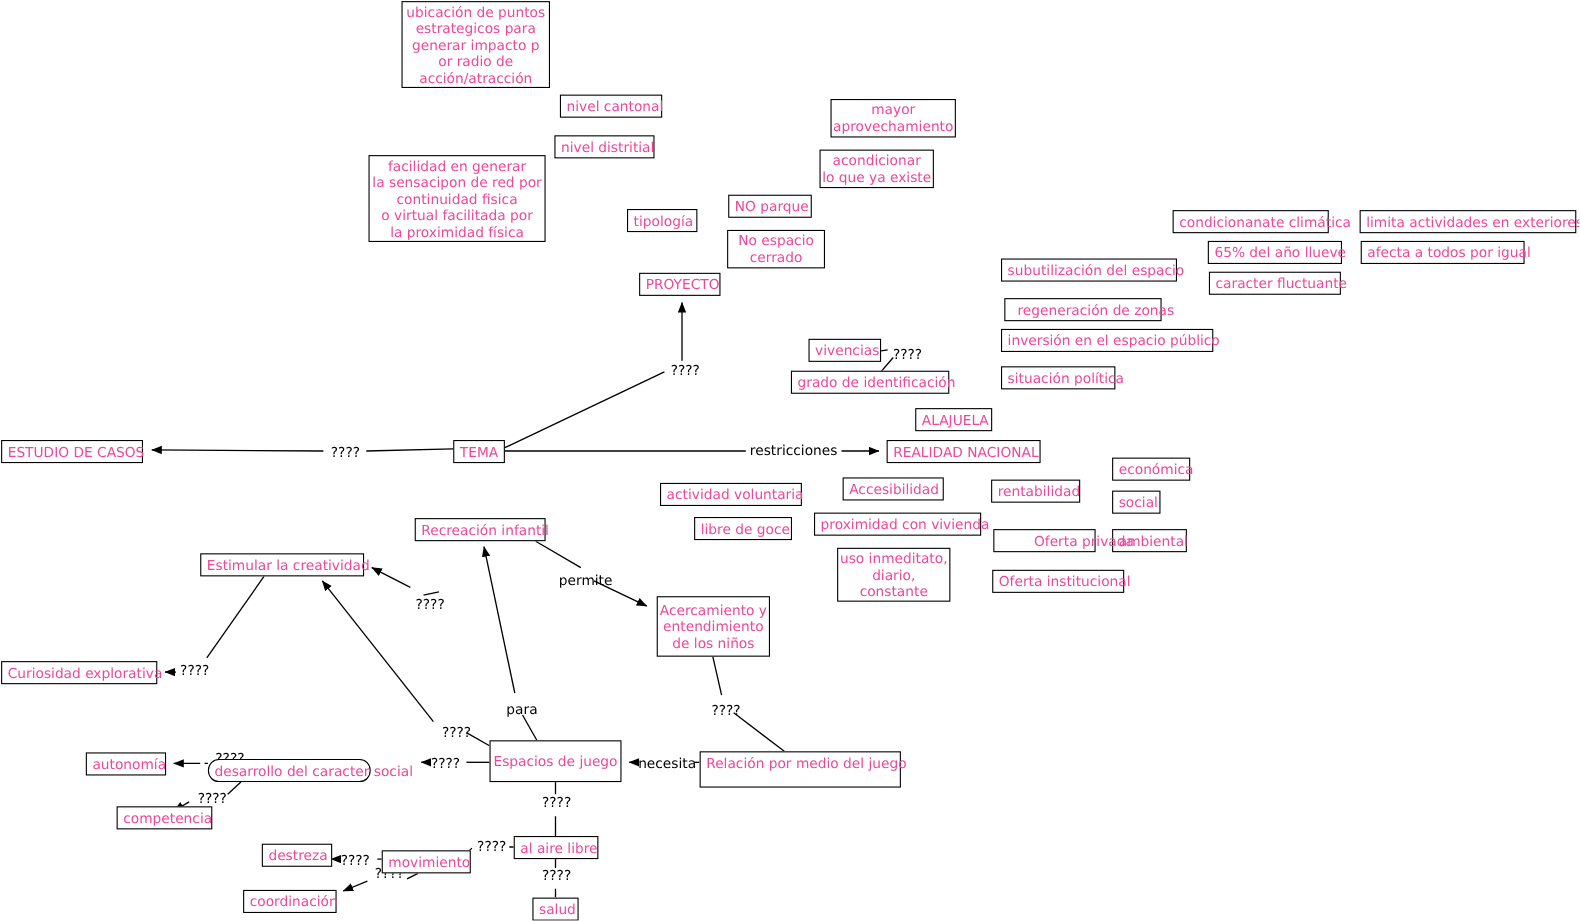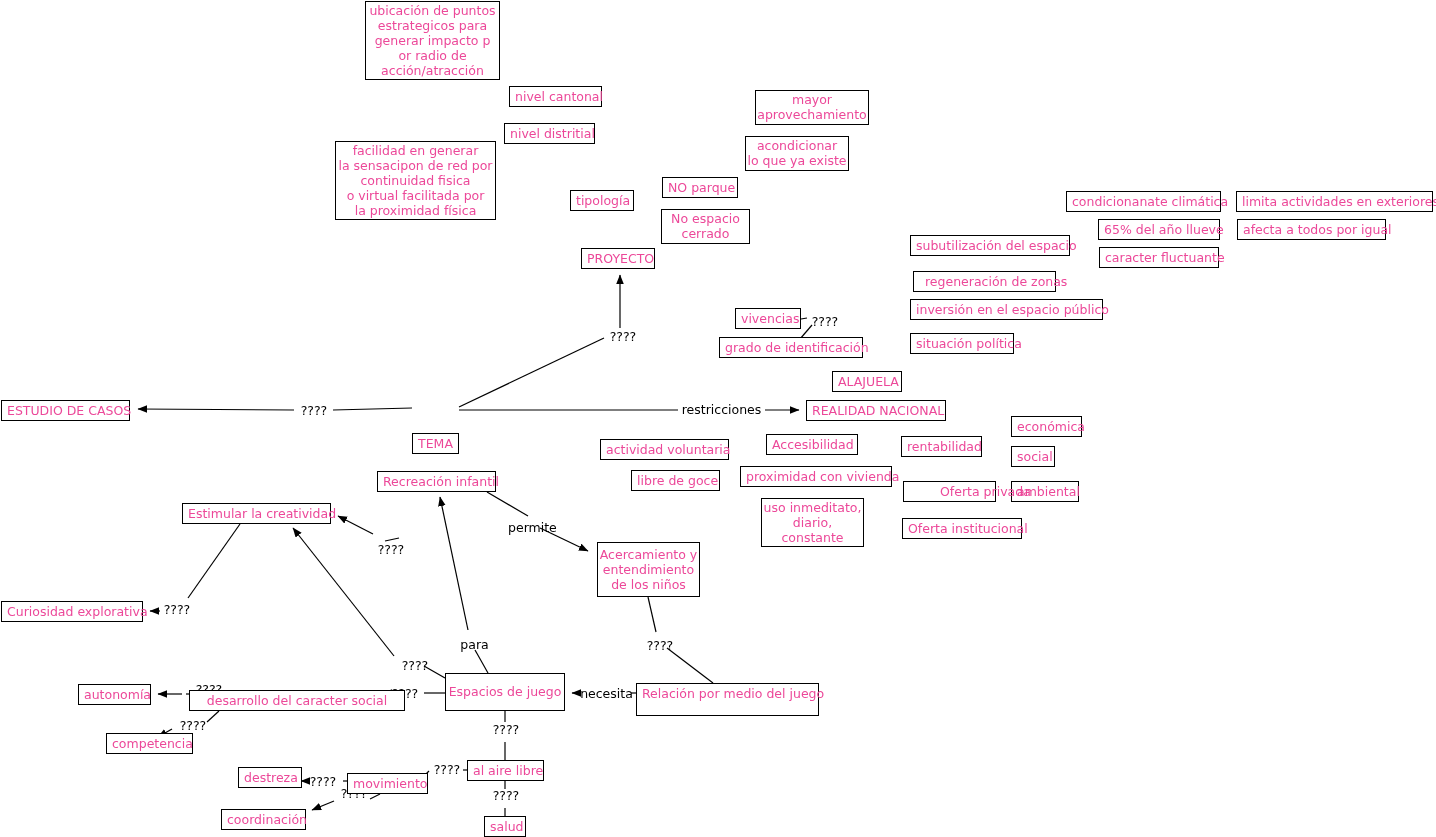--- a/index.html
+++ b/index.html
@@ -138,28 +138,28 @@
   <div class="node" style="left:662px;top:177px;width:76px;height:21px;">NO parque</div>
   <div class="node" style="left:661px;top:209px;width:89px;height:35px;display:flex;align-items:center;justify-content:center;">No espacio
 cerrado</div>
   <div class="node" style="left:581px;top:248px;width:74px;height:21px;">PROYECTO</div>
   <div class="node" style="left:735px;top:308px;width:66px;height:21px;">vivencias</div>
   <div class="node" style="left:719px;top:337px;width:144px;height:21px;">grado de identificación</div>
   <div class="node" style="left:910px;top:235px;width:160px;height:21px;">subutilización del espacio</div>
   <div class="node" style="left:913px;top:271px;width:143px;height:21px;padding-left:11px;">regeneración de zonas</div>
   <div class="node" style="left:910px;top:299px;width:193px;height:21px;">inversión en el espacio público</div>
   <div class="node" style="left:910px;top:333px;width:104px;height:21px;">situación política</div>
-  <div class="node" style="left:1066px;top:191px;width:155px;height:21px;">condicionanate climática</div>
+  <div class="node" style="left:1066px;top:191px;width:142px;height:21px;">condicionanate climática</div>
   <div class="node" style="left:1098px;top:219px;width:122px;height:21px;">65% del año llueve</div>
   <div class="node" style="left:1099px;top:247px;width:120px;height:21px;">caracter fluctuante</div>
   <div class="node" style="left:1236px;top:191px;width:197px;height:21px;">limita actividades en exteriores</div>
   <div class="node" style="left:1237px;top:219px;width:149px;height:21px;">afecta a todos por igual</div>
   <div class="node" style="left:832px;top:371px;width:70px;height:21px;">ALAJUELA</div>
   <div class="node" style="left:1px;top:400px;width:129px;height:21px;">ESTUDIO DE CASOS</div>
-  <div class="node" style="left:412px;top:400px;width:47px;height:21px;margin-top:33px;">TEMA</div>
+  <div class="node" style="left:412px;top:400px;width:47px;height:21px;">TEMA</div>
   <div class="node" style="left:806px;top:400px;width:140px;height:21px;">REALIDAD NACIONAL</div>
   <div class="node" style="left:1011px;top:416px;width:71px;height:21px;text-align:right;">económica</div>
   <div class="node" style="left:1011px;top:446px;width:44px;height:21px;">social</div>
   <div class="node" style="left:1011px;top:481px;width:68px;height:21px;">ambiental</div>
   <div class="node" style="left:600px;top:439px;width:129px;height:21px;">actividad voluntaria</div>
   <div class="node" style="left:631px;top:470px;width:89px;height:21px;">libre de goce</div>
   <div class="node" style="left:766px;top:434px;width:92px;height:21px;">Accesibilidad</div>
   <div class="node" style="left:740px;top:466px;width:152px;height:21px;">proximidad con vivienda</div>
   <div class="node" style="left:761px;top:498px;width:103px;height:49px;display:flex;align-items:center;justify-content:center;">uso inmeditato,
 diario,
@@ -168,21 +168,21 @@
   <div class="node" style="left:903px;top:481px;width:93px;height:21px;padding-left:36px;">Oferta privada</div>
   <div class="node" style="left:902px;top:518px;width:120px;height:21px;">Oferta institucional</div>
   <div class="node" style="left:377px;top:471px;width:119px;height:21px;">Recreación infantil</div>
   <div class="node" style="left:182px;top:503px;width:149px;height:21px;">Estimular la creatividad</div>
   <div class="node" style="left:1px;top:601px;width:142px;height:21px;">Curiosidad explorativa</div>
   <div class="node" style="left:597px;top:542px;width:103px;height:55px;display:flex;align-items:center;justify-content:center;">Acercamiento y
 entendimiento
 de los niños</div>
   <div class="node" style="left:78px;top:684px;width:73px;height:21px;">autonomía</div>
   <div class="node" style="left:66px;top:733px;width:87px;height:21px;margin-left:40px;">competencia</div>
-  <div class="node" style="left:189px;top:690px;width:216px;height:21px;">desarrollo del caracter social</div>
+  <div class="node" style="left:189px;top:690px;width:148px;height:21px;border-radius:10px;">desarrollo del caracter social</div>
   <div class="node" style="left:445px;top:673px;width:120px;height:38px;display:flex;align-items:center;justify-content:center;">Espacios de juego</div>
   <div class="node" style="left:636px;top:683px;width:183px;height:33px;">Relación por medio del juego</div>
   <div class="node" style="left:467px;top:760px;width:77px;height:21px;">al aire libre</div>
   <div class="node" style="left:484px;top:816px;width:42px;height:21px;">salud</div>
   <div class="node" style="left:238px;top:767px;width:64px;height:21px;">destreza</div>
   <div class="node" style="left:347px;top:773px;width:81px;height:21px;">movimiento</div>
   <div class="node" style="left:221px;top:809px;width:85px;height:21px;">coordinación</div>
 
   <div class="linklabel" style="left:606px;top:330px;width:34px;">????</div>
   <div class="linklabel" style="left:297px;top:404px;width:34px;">????</div>

